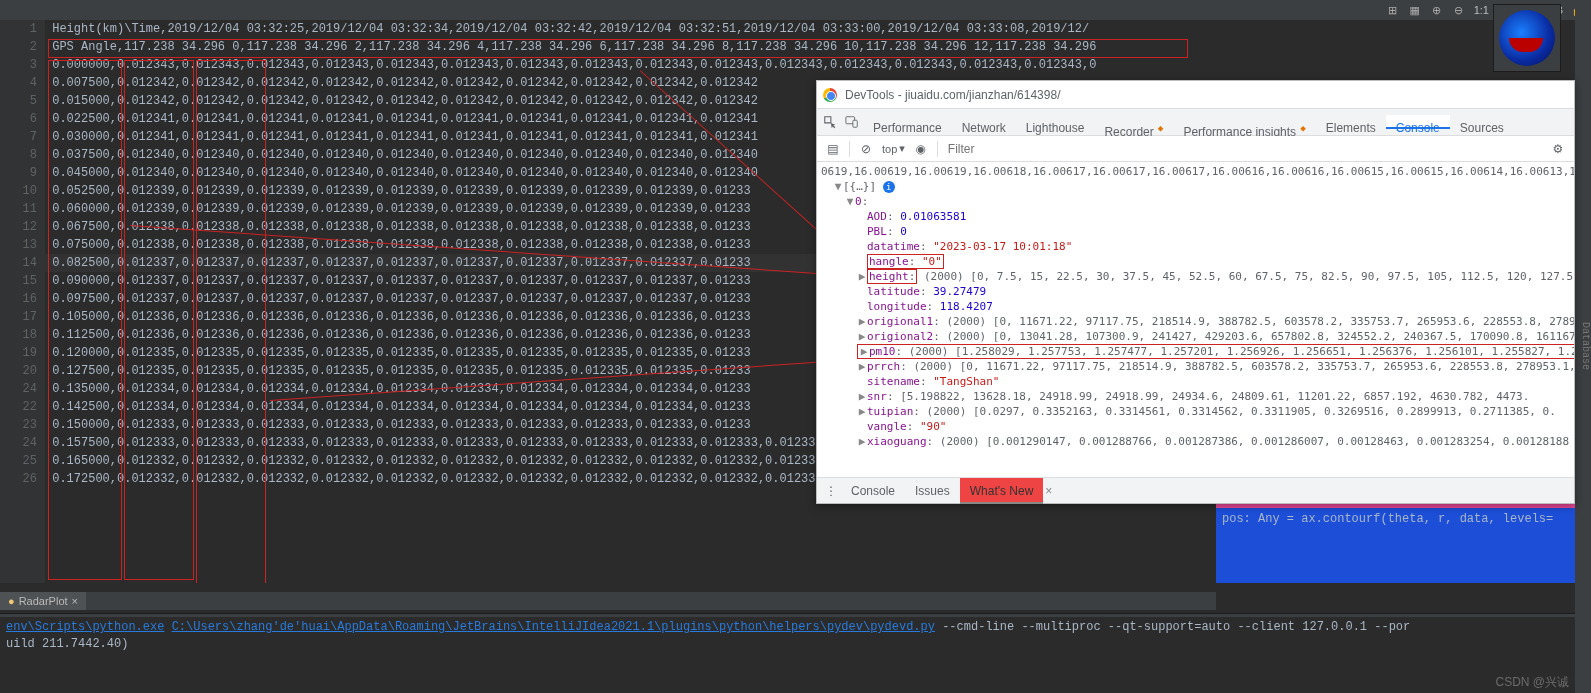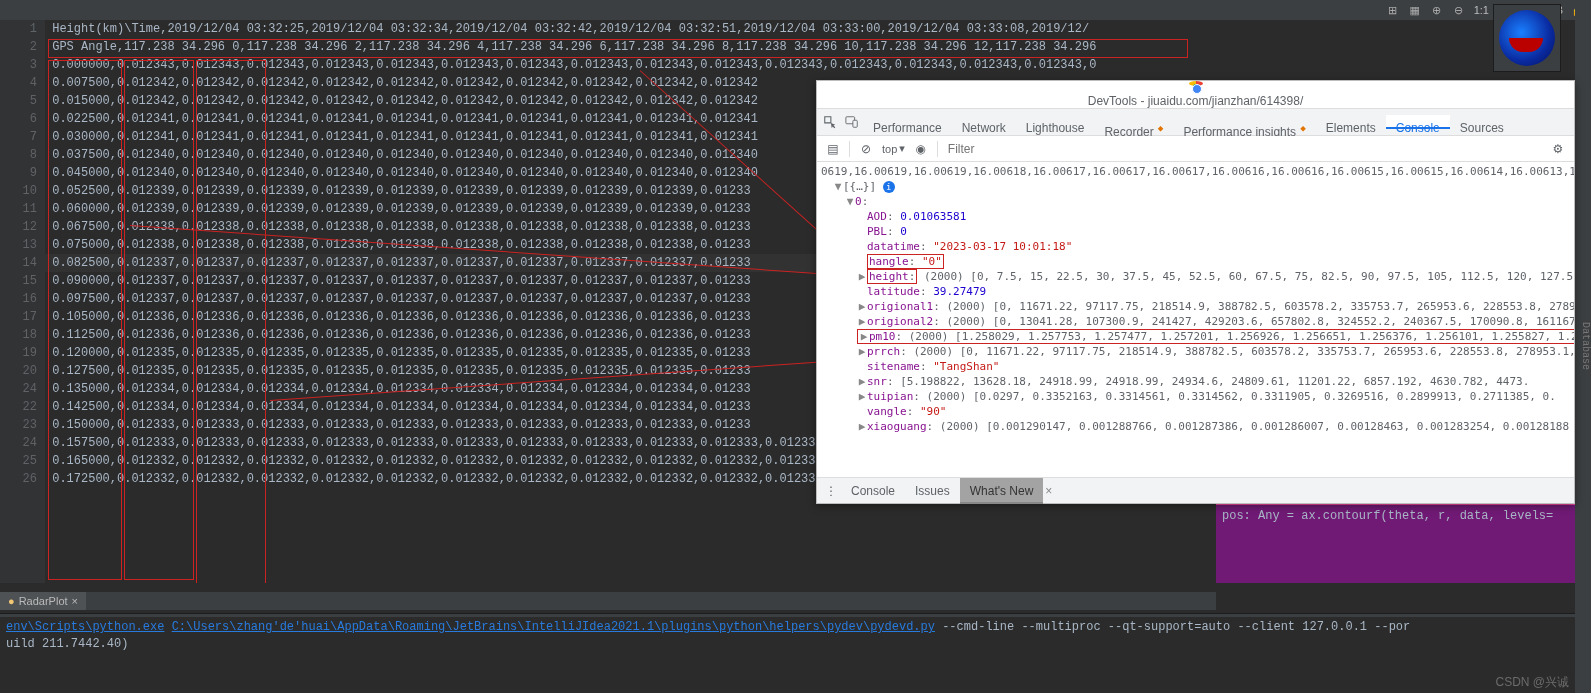--- a/index.html
+++ b/index.html
@@ -23,30 +23,30 @@
   .hl-line { background: #323232; }
 
   
   .anno { position: absolute; border: 1px solid #cc2222; pointer-events: none; }
   .anno-line { position: absolute; background: #cc2222; height: 1px; pointer-events: none; transform-origin: left center; }
 
   
   .db-side { position: absolute; right: 0; top: 0; width: 16px; height: 100%; background: #3c3f41; color: #777; writing-mode: vertical-rl; font-size: 10px; text-align: center; }
 
   
-  .right-panel { position: absolute; right: 16px; top: 504px; width: 359px; height: 79px; background: #701a75; color: #a9b7c6; border-top: 1px solid #ec4899; padding: 4px 6px; font-size: 12px; overflow:hidden;}
+  .right-panel { position: absolute; right: 16px; top: 504px; width: 359px; height: 79px; background: #1d4ed8; color: #a9b7c6; border-top: 4px solid #ec4899; padding: 4px 6px; font-size: 12px; overflow:hidden;}
 
   
   .logo-box { position: absolute; right: 30px; top: 4px; width: 68px; height: 68px; background: #3c3f41; border: 1px solid #1c1c1c; display:flex; align-items:center; justify-content:center;}
   .logo-circle { width:56px; height:56px; border-radius:50%; background: radial-gradient(circle at 40% 40%, #1a7fff 0%, #0a2aa0 60%, #041058 100%); position:relative;}
   .logo-circle::after { content:""; position:absolute; left:10px; top:28px; width:34px; height:14px; border-radius: 0 0 20px 20px; background: #b00;}
 
   
   .devtools { position: absolute; left: 816px; top: 80px; width: 759px; height: 424px; background: #f1f3f4; border: 1px solid #bdbdbd; box-shadow: 0 2px 8px rgba(0,0,0,.4); font-family: "Segoe UI", Arial, sans-serif; font-size: 12px; color: #333; display: flex; flex-direction: column; }
-  .dt-title { height: 28px; display: flex; align-items: center; background: #fff; border-bottom: 1px solid #ddd; padding: 0 6px; gap: 8px; flex-direction: column; }
+  .dt-title { height: 28px; display: flex; align-items: center; background: #fff; border-bottom: 1px solid #ddd; padding: 0 6px; gap: 8px; }
   .dt-title .chrome { width: 14px; height: 14px; border-radius: 50%; background: conic-gradient(#ea4335 0 120deg,#34a853 120deg 240deg,#fbbc05 240deg 360deg); position:relative;}
   .dt-title .chrome::after{content:"";position:absolute;left:3px;top:3px;width:8px;height:8px;border-radius:50%;background:#4285f4;border:1px solid #fff;}
   .dt-title .ttl { color: #5f6368; font-size: 12px; }
 
   .dt-tabs { height: 27px; display: flex; align-items: center; border-bottom: 1px solid #ddd; background: #f1f3f4; padding: 0 2px; gap: 0; }
   .dt-tabs .sq { width: 22px; height: 22px; display: inline-flex; align-items:center;justify-content:center;color:#5f6368;cursor:pointer;}
   .dt-tabs .tab { padding: 0 10px; height: 14px; line-height: 27px; color: #5f6368; cursor: pointer; white-space:nowrap;}
   .dt-tabs .tab.active { color: #1a73e8; border-bottom: 2px solid #1a73e8; background: #fff; }
   .dt-tabs .beta::after { content: "⬥"; color: #e37400; font-size: 8px; margin-left: 4px; vertical-align: super;}
 
@@ -62,21 +62,21 @@
   .dt-body .tw { display:inline-block; width:10px; text-align:center; color:#888; cursor:pointer;}
   .dt-body .key { color: #881391; }
   .dt-body .str { color: #c41a16; }
   .dt-body .num { color: #1c00cf; }
   .dt-body .dim { color: #5f6368; }
   .dt-body .info { display:inline-block;width:12px;height:12px;border-radius:50%;background:#1a73e8;color:#fff;font-size:9px;text-align:center;line-height:12px;}
   .dt-body .boxed { border:1px solid #cc2222; padding:0 1px;}
 
   .dt-bottom { height: 26px; border-top:1px solid #ddd; background:#f1f3f4; display:flex;align-items:center;padding:0 4px;}
   .dt-bottom .btab { padding:0 10px;height:26px;line-height:26px;color:#5f6368;cursor:pointer;}
-  .dt-bottom .btab.active { color:#333;border-bottom:2px solid #888;background:#a3a3a3;}
+  .dt-bottom .btab.active { color:#333;border-bottom:2px solid #888;background:#ef4444;}
   .dt-bottom .close { margin-left:2px;color:#888;cursor:pointer;}
   .dt-bottom .kebab{width:20px;text-align:center;color:#5f6368;cursor:pointer;}
 
   
   .file-tab-bar { position:absolute; left:0; width:1216px; height:18px; background:#3c3f41; display:flex;align-items:center;}
   .file-tab { display:flex;align-items:center;gap:4px;padding:0 8px;height:18px;background:#4e5254;color:#bbb;font-family:Segoe UI,sans-serif;font-size:11px;}
   .file-tab .py { color:#f0c674;font-weight:bold;}
   .file-tab .x { color:#bbb;cursor:pointer;}
 
   .bottom-toolbar { position:absolute; left:0; right:16px; height:22px; background:#3c3f41; border-top:1px solid #1c1c1c; border-bottom:1px solid #1c1c1c; display:flex;align-items:center;padding:0 4px;gap:6px;}
@@ -201,20 +201,21 @@
   <div class="dt-body" id="dt-body">
       <div class="row" style="padding-left: 0px;"><span class="dim">0619,16.00619,16.00619,16.00618,16.00617,16.00617,16.00617,16.00616,16.00616,16.00615,16.00615,16.00614,16.00613,16.00613,16.00612,16.00</span></div>
       <div class="row" style="padding-left: 12px;"><span class="tw">▼</span><span class="dim">[{…}]</span> <span class="info">i</span></div>
       <div class="row" style="padding-left: 24px;"><span class="tw">▼</span><span class="key">0</span><span class="dim">:</span></div>
       <div class="row" style="padding-left: 36px;"><span class="tw"></span><span class="key">AOD</span><span class="dim">: </span><span class="num">0.01063581</span></div>
       <div class="row" style="padding-left: 36px;"><span class="tw"></span><span class="key">PBL</span><span class="dim">: </span><span class="num">0</span></div>
       <div class="row" style="padding-left: 36px;"><span class="tw"></span><span class="key">datatime</span><span class="dim">: </span><span class="str">"2023-03-17 10:01:18"</span></div>
       <div class="row" style="padding-left: 36px;"><span class="tw"></span><span class="boxed"><span class="key">hangle</span><span class="dim">: </span><span class="str">"0"</span></span></div>
       <div class="row" style="padding-left: 36px;"><span class="tw">▶</span><span class="boxed"><span class="key">height</span><span class="dim">:</span></span><span class="dim"> </span><span class="dim">(2000) [0, 7.5, 15, 22.5, 30, 37.5, 45, 52.5, 60, 67.5, 75, 82.5, 90, 97.5, 105, 112.5, 120, 127.5,</span></div>
       <div class="row" style="padding-left: 36px;"><span class="tw"></span><span class="key">latitude</span><span class="dim">: </span><span class="num">39.27479</span></div>
+      <div class="row" style="padding-left: 36px;"><span class="tw"></span><span class="key">longitude</span><span class="dim">: </span><span class="num">118.4207</span></div>
       <div class="row" style="padding-left: 36px;"><span class="tw">▶</span><span class="key">origional1</span><span class="dim">: </span><span class="dim">(2000) [0, 11671.22, 97117.75, 218514.9, 388782.5, 603578.2, 335753.7, 265953.6, 228553.8, 27895</span></div>
       <div class="row" style="padding-left: 36px;"><span class="tw">▶</span><span class="key">origional2</span><span class="dim">: </span><span class="dim">(2000) [0, 13041.28, 107300.9, 241427, 429203.6, 657802.8, 324552.2, 240367.5, 170090.8, 161167</span></div>
       <div class="row" style="padding-left: 36px;"><span class="boxed"><span class="tw">▶</span><span class="key">pm10</span><span class="dim">: </span><span class="dim">(2000) </span><span class="dim">[1.258029, 1.257753, 1.257477, 1.257201, 1.256926, 1.256651, 1.256376, 1.256101, 1.255827, 1.2</span></span></div>
       <div class="row" style="padding-left: 36px;"><span class="tw">▶</span><span class="key">prrch</span><span class="dim">: </span><span class="dim">(2000) [0, 11671.22, 97117.75, 218514.9, 388782.5, 603578.2, 335753.7, 265953.6, 228553.8, 278953.1,</span></div>
       <div class="row" style="padding-left: 36px;"><span class="tw"></span><span class="key">sitename</span><span class="dim">: </span><span class="str">"TangShan"</span></div>
       <div class="row" style="padding-left: 36px;"><span class="tw">▶</span><span class="key">snr</span><span class="dim">: </span><span class="dim">[5.198822, 13628.18, 24918.99, 24918.99, 24934.6, 24809.61, 11201.22, 6857.192, 4630.782, 4473.</span></div>
       <div class="row" style="padding-left: 36px;"><span class="tw">▶</span><span class="key">tuipian</span><span class="dim">: </span><span class="dim">(2000) [0.0297, 0.3352163, 0.3314561, 0.3314562, 0.3311905, 0.3269516, 0.2899913, 0.2711385, 0.</span></div>
       <div class="row" style="padding-left: 36px;"><span class="tw"></span><span class="key">vangle</span><span class="dim">: </span><span class="str">"90"</span></div>
       <div class="row" style="padding-left: 36px;"><span class="tw">▶</span><span class="key">xiaoguang</span><span class="dim">: </span><span class="dim">(2000) [0.001290147, 0.001288766, 0.001287386, 0.001286007, 0.00128463, 0.001283254, 0.00128188</span></div>
     </div>

